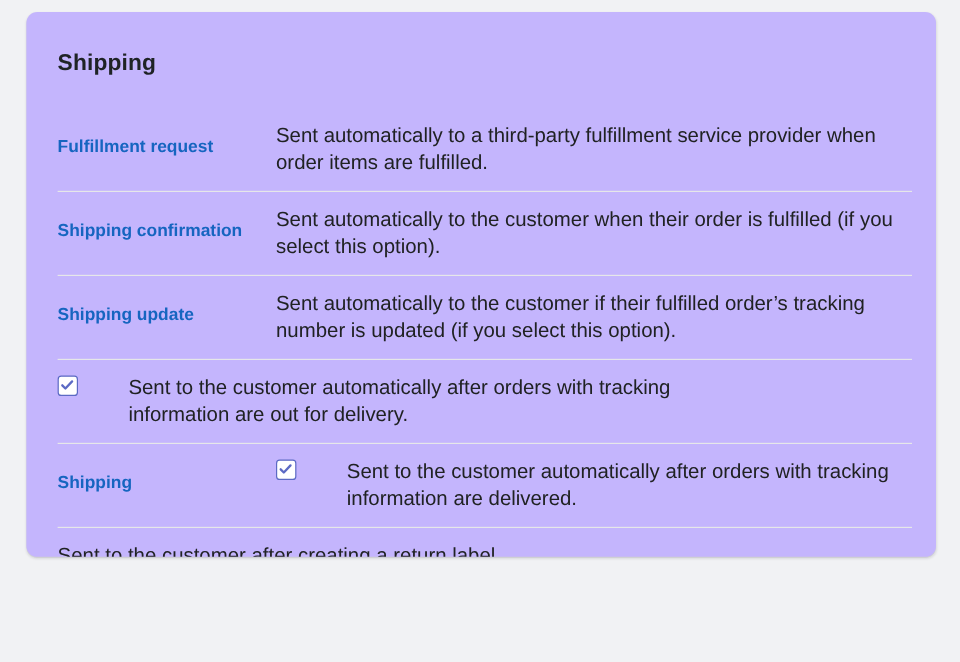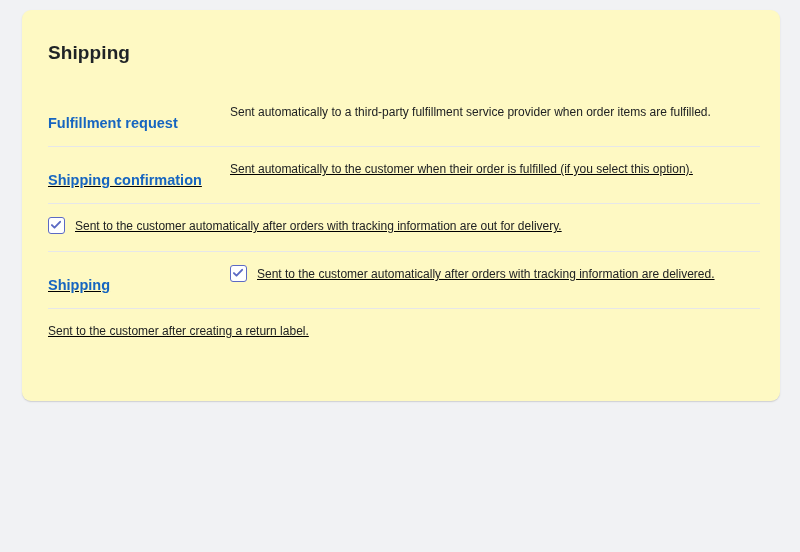--- a/index.html
+++ b/index.html
@@ -12,22 +12,22 @@
     background: #f1f2f4;
     font-family: "Liberation Sans", sans-serif;
     -webkit-font-smoothing: antialiased;
   }
 
   .card {
     position: absolute;
     left: 22px;
     top: 10px;
     width: 758px;
-    height: 391px;
-    background: #fef9c3;
+    height: 454px;
+    background: #c4b5fd;
     border-radius: 9px;
     box-shadow: 0 1px 2px rgba(20, 23, 28, 0.10),
                 0 1px 0px rgba(20, 23, 28, 0.06);
     box-sizing: border-box;
     overflow: hidden;
   }
 
   .card-title {
     margin: 0;
     padding: 31px 0 0 26px;
@@ -45,48 +45,48 @@
 
   .row {
     display: flex;
     align-items: flex-start;
     padding: 11px 0 12px 0;
     min-height: 48px;
     box-sizing: border-box;
   }
   .row + .row {
     border-top: 1px solid #e6e7e9;
-    text-decoration: underline;
   }
 
   .row-label {
     flex: 0 0 182px;
     width: 182px;
     padding-right: 10px;
     box-sizing: border-box;
     font-size: 14.5px;
     line-height: 21px;
     font-weight: bold;
     color: #1665c0;
     cursor: pointer;
     margin-top: 12px;
   }
 
   .row-desc {
     flex: 1 1 auto;
     display: flex;
     align-items: flex-start;
-    font-size: 12px;
+    font-size: 17px;
     line-height: 23px;
     color: #202223;
   }
 
   .desc-text {
     display: block;
     max-width: 533px;
+    margin-left: 32px;
   }
 
   .checkbox {
     flex: 0 0 auto;
     width: 17px;
     height: 17px;
     margin: 2px 10px 0 0;
     border: 1.5px solid #5c6ac4;
     border-radius: 3px;
     background: #ffffff;
@@ -118,20 +118,26 @@
           <span class="desc-text">Sent automatically to a third-party fulfillment service provider when order items are fulfilled.</span>
         </div>
       </div>
       <div class="row">
         <div class="row-label">Shipping confirmation</div>
         <div class="row-desc no-check">
           <span class="desc-text">Sent automatically to the customer when their order is fulfilled (if you select this option).</span>
         </div>
       </div>
       <div class="row">
+        <div class="row-label">Shipping update</div>
+        <div class="row-desc no-check">
+          <span class="desc-text">Sent automatically to the customer if their fulfilled order’s tracking number is updated (if you select this option).</span>
+        </div>
+      </div>
+      <div class="row">
         <div class="row-desc">
           <span class="checkbox">
             <svg viewBox="0 0 12 12">
               <path d="M1.9 6.1 L4.5 8.7 L10.1 2.8" fill="none" stroke="#5c6ac4" stroke-width="1.9" stroke-linecap="round" stroke-linejoin="round"></path>
             </svg>
           </span>
           <span class="desc-text">Sent to the customer automatically after orders with tracking information are out for delivery.</span>
         </div>
       </div>
       <div class="row">

